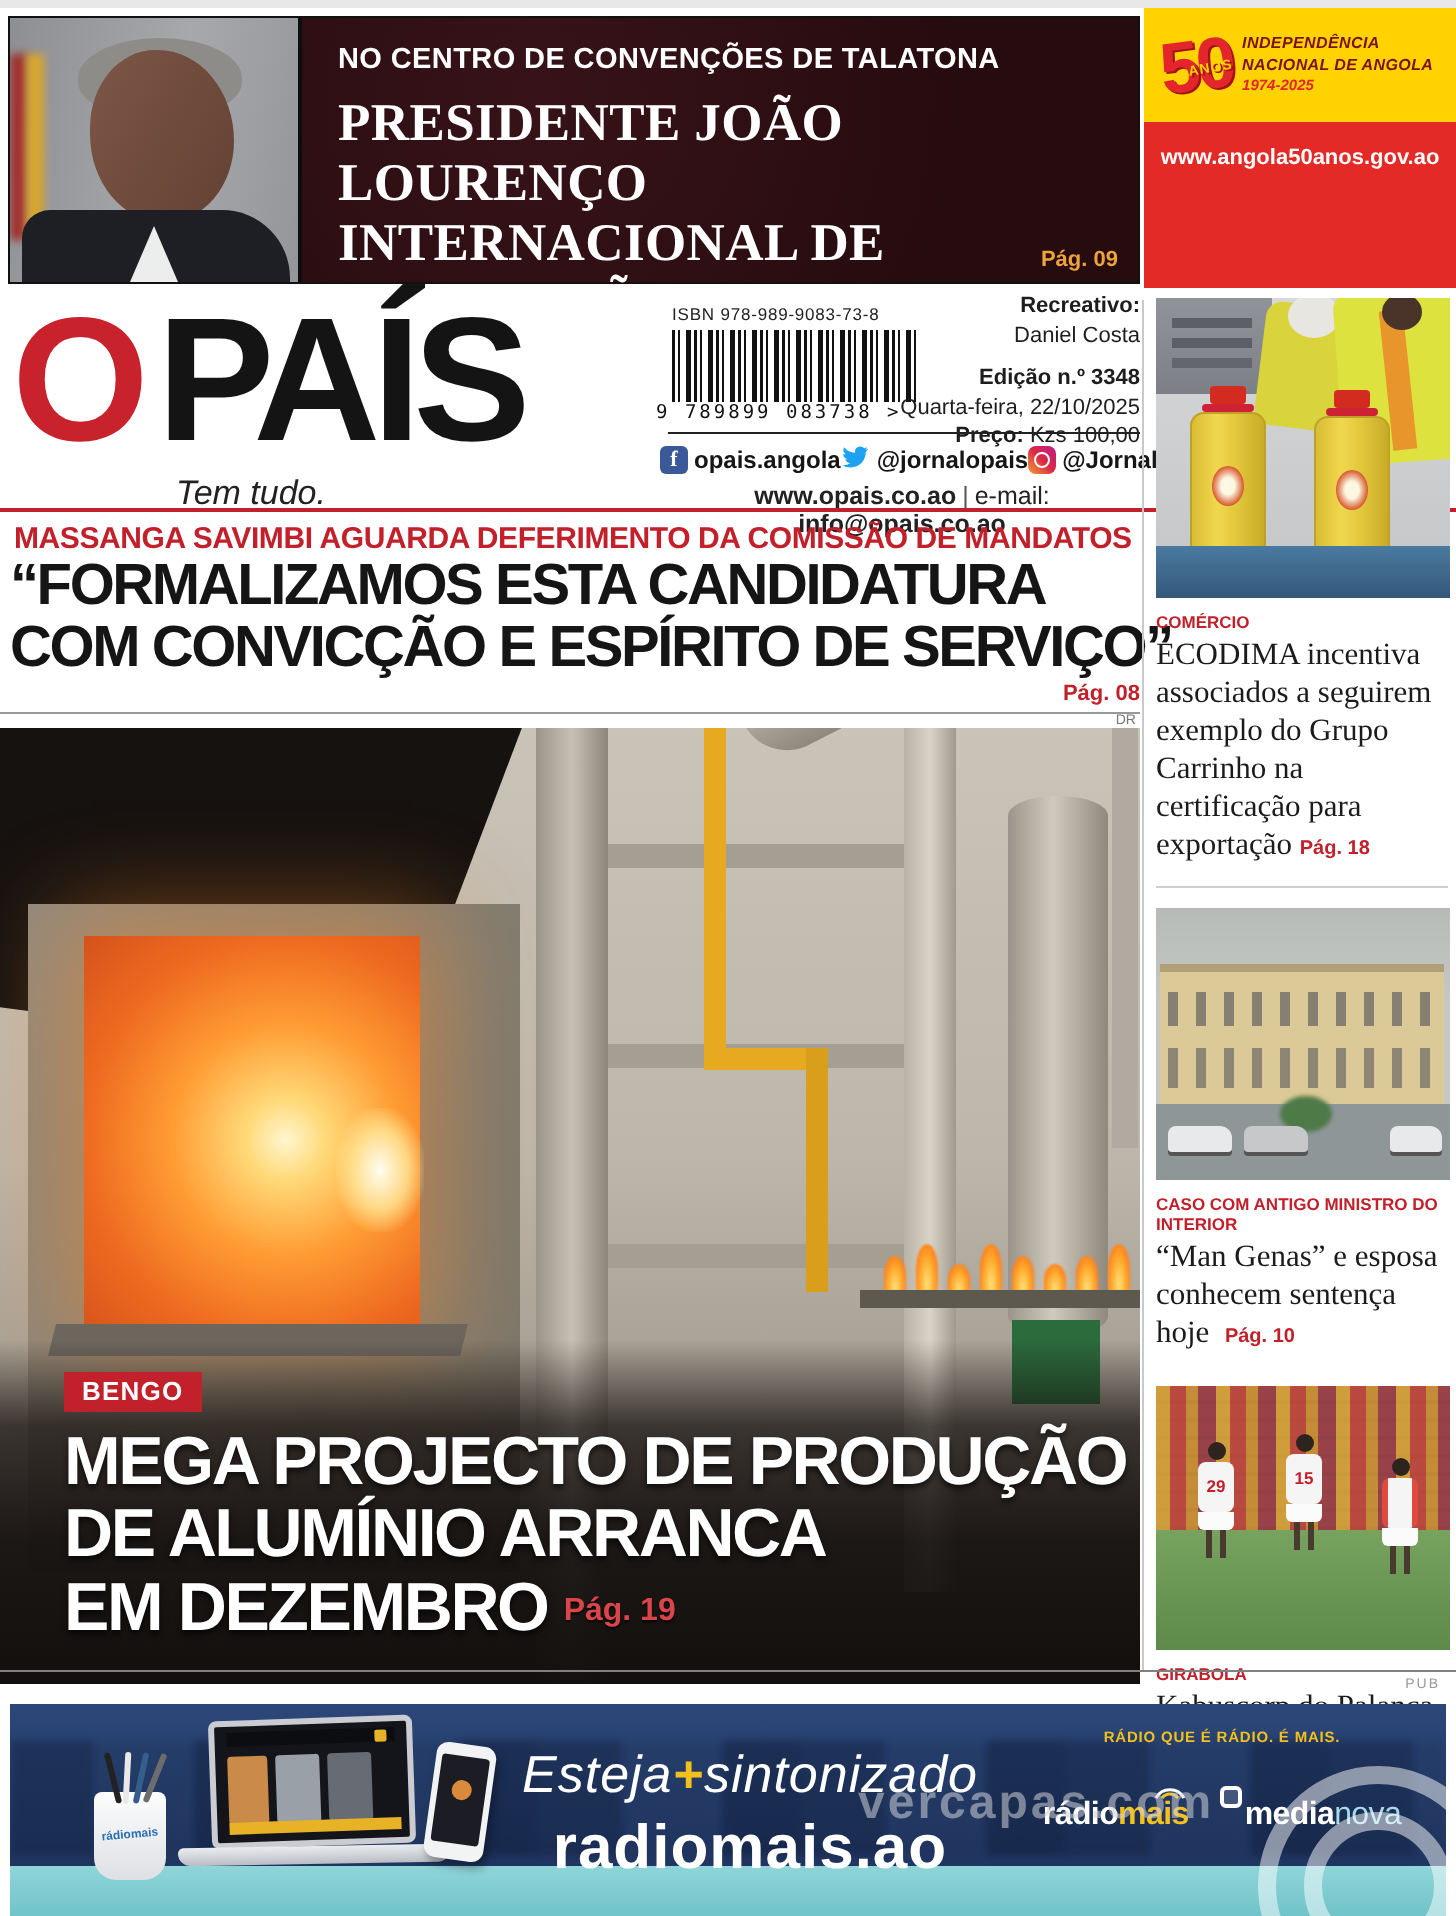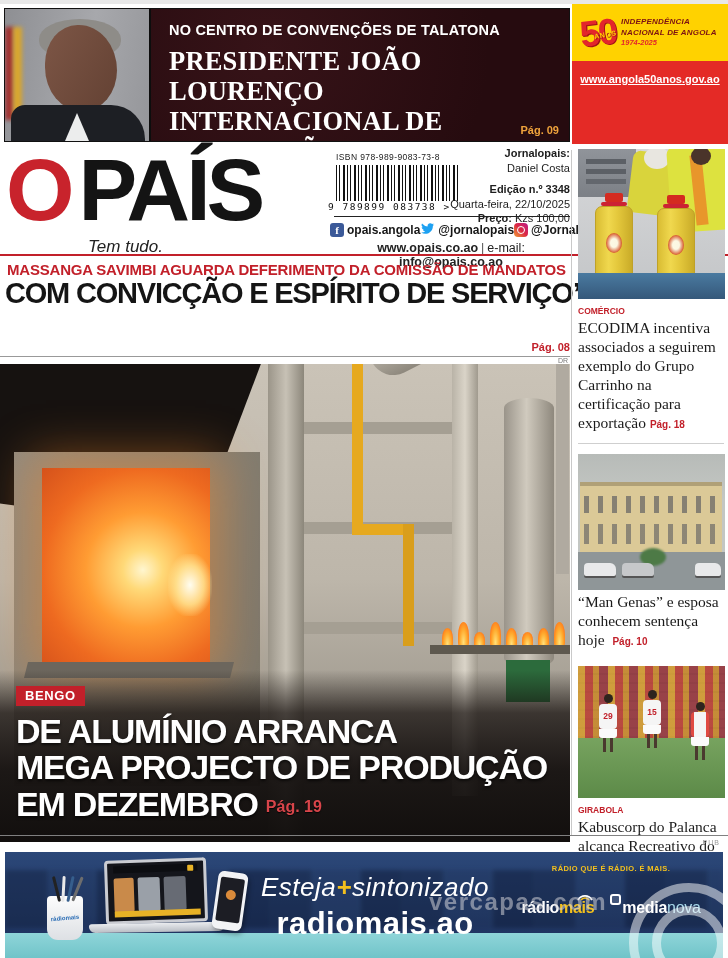--- a/index.html
+++ b/index.html
@@ -36,21 +36,21 @@
   .logo50 { position:relative; font-size:36px; font-weight:900; color:#e3262b; line-height:1;
             transform:rotate(-7deg); text-shadow:1px 1px 0 #a31316; letter-spacing:-2px; }
   .logo50-anos { position:absolute; left:14px; top:17px; font-size:7px; font-weight:800; color:#ffd200; letter-spacing:.5px; transform:rotate(-3deg); }
   .anniv-txt { line-height:1.3; }
   .anniv-title { font-size:8px; font-weight:800; font-style:italic; color:#7c1113; letter-spacing:.2px; }
   .anniv-years { font-size:7.5px; font-weight:800; font-style:italic; color:#e3262b; }
   .anniv-bottom { height:83px; background:#e42a26; color:#fff; text-align:center; padding-top:7px; }
   .countdown { display:flex; align-items:center; justify-content:center; gap:6px; }
   .cd-pre,.cd-suf { font-size:19px; font-weight:800; }
   .cd-num { font-size:46px; font-weight:900; color:#ffd200; line-height:.85; letter-spacing:-1px; }
-  .anniv-url { font-size:11px; font-weight:700; margin-top:5px;text-decoration:underline; }
+  .anniv-url { font-size:11px; font-weight:700; margin-top:5px; }
 
   
   .logo { position:absolute; left:6px; top:146px; font-size:88px; font-weight:900;
           letter-spacing:-4px; line-height:.92; }
   .logo-o { color:#c8232c; }
   .logo-pais { color:#141414; margin-left:8px; }
   .tagline { position:absolute; left:88px; top:233px; font-style:italic; font-size:17px; color:#222; }
   .isbn-block { position:absolute; left:326px; top:148px; width:150px; }
   .isbn-text { font-size:8.5px; letter-spacing:.4px; color:#222; margin-left:10px; }
   .barcode { margin-top:3px; margin-left:10px; width:122px; height:36px;
@@ -112,21 +112,21 @@
                background:linear-gradient(90deg,#9a948a,#d0cabe 45%,#8e887d); }
   .mp-duct-d { position:absolute; left:372px; top:-26px; width:240px; height:48px; border-radius:24px;
                background:linear-gradient(180deg,#d0cabe,#8e887d); transform:rotate(-27deg); transform-origin:left center; }
   .mp-pipe-r { position:absolute; left:556px; top:0; width:13px; height:210px; background:#b0aaa0; }
   .mp-flames { position:absolute; left:442px; top:252px; width:128px; height:32px; display:flex; gap:5px; align-items:flex-end; }
   .flame { width:11px; height:20px; border-radius:50% 50% 22% 22%; filter:blur(.4px);
            background:radial-gradient(ellipse at 50% 78%, #ffe07a 0%, #ffab2e 45%, #ff7f1c 75%, rgba(255,110,20,.2) 100%); }
   .flame:nth-child(2n){ height:26px; } .flame:nth-child(3n){ height:16px; }
   .mp-trough { position:absolute; left:430px; top:281px; width:142px; height:9px; background:#5e594f; }
   .mp-dumpster { position:absolute; left:506px; top:296px; width:44px; height:42px; background:#2c6b3c; }
-  .mp-caption { position:absolute; left:0; bottom:0; width:100%; height:172px; padding:16px 0 0 16px;
+  .mp-caption { position:absolute; left:0; bottom:0; width:100%; height:172px; padding:16px 0 0 32px;
                 background:linear-gradient(180deg, rgba(20,14,12,0) 0%, rgba(20,14,12,.72) 25%, rgba(15,11,10,.9) 58%, rgba(13,10,9,.96) 100%); }
   .bengo-badge { display:inline-block; background:#c2202a; color:#fff; font-weight:800;
                  font-size:13px; padding:2px 9px 3px; letter-spacing:.6px; }
   .mp-headline { margin-top:7px; font-size:34px; font-weight:900; color:#fff;
                  letter-spacing:-1.2px; line-height:1.07; text-shadow:0 2px 3px rgba(0,0,0,.65); }
   .mp-pageref { font-size:16px; font-weight:700; color:#d8454a; margin-left:8px; letter-spacing:0;
                 text-shadow:0 1px 1px rgba(0,0,0,.8); vertical-align:middle; }
 
   
   .sidebar-divider { position:absolute; left:571px; top:146px; height:686px; border-left:1px solid #c9c9c9; }
@@ -286,21 +286,21 @@
   <div class="logo"><span class="logo-o">O</span><span class="logo-pais">PAÍS</span></div>
   <div class="tagline">Tem tudo.</div>
 
   <div class="isbn-block">
     <div class="isbn-text">ISBN 978-989-9083-73-8</div>
     <div class="barcode"></div>
     <div class="barcode-digits">9 789899 083738 &gt;</div>
   </div>
 
   <div class="edition-block">
-    <div class="ed-b">Jornalopais:</div>
+    <div class="ed-b">Recreativo:</div>
     <div>Daniel Costa</div>
     <div class="ed-gap"></div>
     <div class="ed-b">Edição n.º 3348</div>
     <div>Quarta-feira, 22/10/2025</div>
     <div><span class="ed-b">Preço:</span> <span>Kzs 100,00</span></div>
   </div>
 
   <div class="mh-divider"></div>
 
   <div class="social-row">
@@ -320,20 +320,21 @@
     </span>
   </div>
 
   <div class="web-row">
     <span class="web-b">www.opais.co.ao</span><span class="web-sep">|</span><span>e-mail:</span> <span class="web-b">info@opais.co.ao</span>
   </div>
 
   <div class="red-rule"></div>
   <div class="lead-kicker">MASSANGA SAVIMBI AGUARDA DEFERIMENTO DA COMISSÃO DE MANDATOS</div>
   <div class="lead-headline">
+    <div>“FORMALIZAMOS ESTA CANDIDATURA</div>
     <div>COM CONVICÇÃO E ESPÍRITO DE SERVIÇO”</div>
   </div>
   <div class="lead-pageref">Pág. 08</div>
   <div class="lead-rule"></div>
   <div class="credit-dr">DR</div>
 
   <div class="main-photo">
     <div class="mp-hood"></div>
     <div class="mp-furnace"></div>
     <div class="mp-glow"></div>
@@ -358,22 +359,22 @@
       <span class="flame"></span>
         <span class="flame"></span>
         <span class="flame"></span>
         <span class="flame"></span>
     </div>
     <div class="mp-trough"></div>
     <div class="mp-dumpster"></div>
     <div class="mp-caption">
       <span class="bengo-badge">BENGO</span>
       <div class="mp-headline">
+        <div>MEGA PROJECTO DE PRODUÇÃO</div>
         <div>DE ALUMÍNIO ARRANCA</div>
-        <div>MEGA PROJECTO DE PRODUÇÃO</div>
         <div><span>EM DEZEMBRO</span><span class="mp-pageref">Pág. 19</span></div>
       </div>
     </div>
   </div>
 
   <div class="sidebar-divider"></div>
   <div class="sidebar">
 
     <div class="sb-img oil">
       <div class="oil-machine"></div>
@@ -406,20 +407,21 @@
       <div class="bld-roof"></div>
       <div class="bld-main"></div>
       <div class="bld-win1"></div>
       <div class="bld-win2"></div>
       <div class="bld-ground"></div>
       <div class="palm"></div>
       <div class="car c1"></div>
       <div class="car c2"></div>
       <div class="car c3"></div>
     </div>
+    <div class="sb-label">CASO COM ANTIGO MINISTRO DO INTERIOR</div>
     <div class="sb-headline"><span>“Man Genas” e esposa conhecem sentença hoje</span>&nbsp;&nbsp;<span class="sb-pageref">Pág. 10</span></div>
     <div style="height:16px"></div>
 
     <div class="sb-img football">
       <div class="fb-stands"></div>
       <div class="fb-pitch"></div>
       <div class="player pl1">
         <div class="p-head"></div>
         <div class="p-shirt">29</div>
         <div class="p-shorts"></div>

